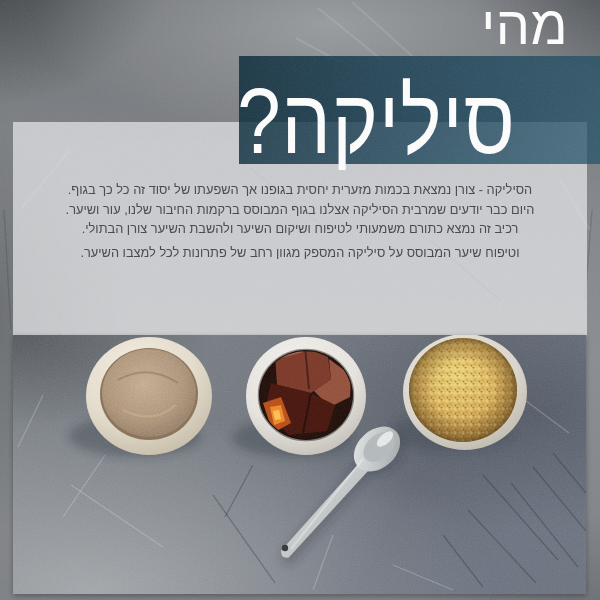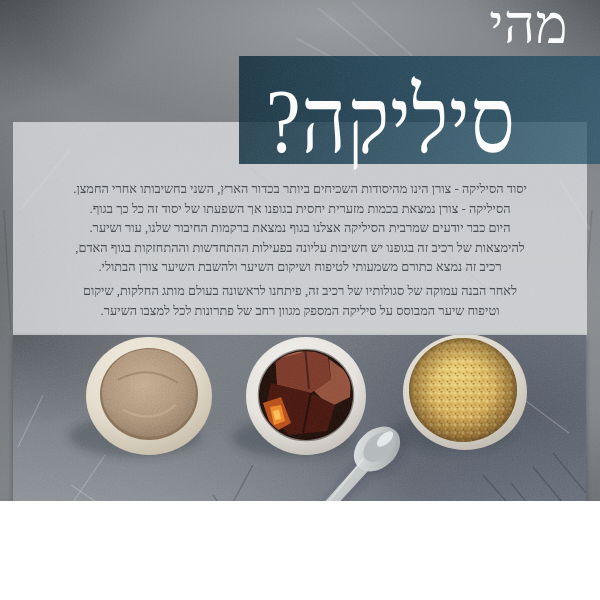--- a/index.html
+++ b/index.html
@@ -1,18 +1,18 @@
 <!DOCTYPE html>
 <html lang="he"><head>
 <meta charset="utf-8">
 <style>
   html,body{margin:0;padding:0;}
   .poster{
-    position:relative; width:600px; height:501px; overflow:hidden;
-    font-family:Liberation Serif, serif;
+    position:relative; width:600px; height:600px; overflow:hidden;
+    font-family:Liberation Sans, sans-serif;
     background:
       radial-gradient(ellipse 420px 160px at 55% 4%, rgba(185,188,191,0.55), rgba(185,188,191,0) 70%),
       radial-gradient(ellipse 300px 220px at -4% -6%, rgba(18,21,24,0.55), rgba(18,21,24,0) 65%),
       radial-gradient(ellipse 260px 180px at 104% -6%, rgba(20,23,28,0.5), rgba(20,23,28,0) 65%),
       radial-gradient(ellipse 240px 300px at -6% 55%, rgba(30,33,36,0.35), rgba(30,33,36,0) 70%),
       radial-gradient(ellipse 300px 160px at 104% 104%, rgba(40,43,48,0.25), rgba(40,43,48,0) 70%),
       linear-gradient(180deg,#6f7276 0%, #83868a 35%, #8a8d90 60%, #7d8084 100%);
   }
   .bg-decor{position:absolute;left:0;top:0;z-index:1;}
   .title-pre{
@@ -70,28 +70,25 @@
   </svg>
 
   <div class="title-pre">מהי</div>
 
   <div class="band">
     <span class="headline">סיליקה?</span>
   </div>
 
   <div class="textbox">
     <div class="para first">
-      <div class="tline">יסוד הסיליקה - צורן הינו מהיסודות השכיחים ביותר בכדור הארץ, השני בחשיבותו אחרי החמצן.</div>
       <div class="tline">הסיליקה - צורן נמצאת בכמות מזערית יחסית בגופנו אך השפעתו של יסוד זה כל כך בגוף.</div>
-      <div class="tline">היום כבר יודעים שמרבית הסיליקה אצלנו בגוף נמצאת ברקמות החיבור שלנו, עור ושיער.</div>
-      <div class="tline">להימצאות של רכיב זה בגופנו יש חשיבות עליונה בפעילות ההתחדשות וההתחזקות בגוף האדם,</div>
+      <div class="tline">היום כבר יודעים שמרבית הסיליקה אצלנו בגוף המבוסס ברקמות החיבור שלנו, עור ושיער.</div>
       <div class="tline">רכיב זה נמצא כתורם משמעותי לטיפוח ושיקום השיער ולהשבת השיער צורן הבתולי.</div>
     </div>
     <div class="para second">
-      <div class="tline">לאחר הבנה עמוקה של סגולותיו של רכיב זה, פיתחנו לראשונה בעולם מותג החלקות, שיקום</div>
       <div class="tline">וטיפוח שיער המבוסס על סיליקה המספק מגוון רחב של פתרונות לכל למצבו השיער.</div>
     </div>
   </div>
 
   <svg class="photo" width="573" height="259" viewBox="0 0 573 259">
     <defs>
       <radialGradient id="rimCream" cx="0.38" cy="0.26" r="0.85">
         <stop offset="0" stop-color="#f4eee1"></stop>
           <stop offset="0.55" stop-color="#e7dfcf"></stop>
           <stop offset="1" stop-color="#c2b8a2"></stop>

